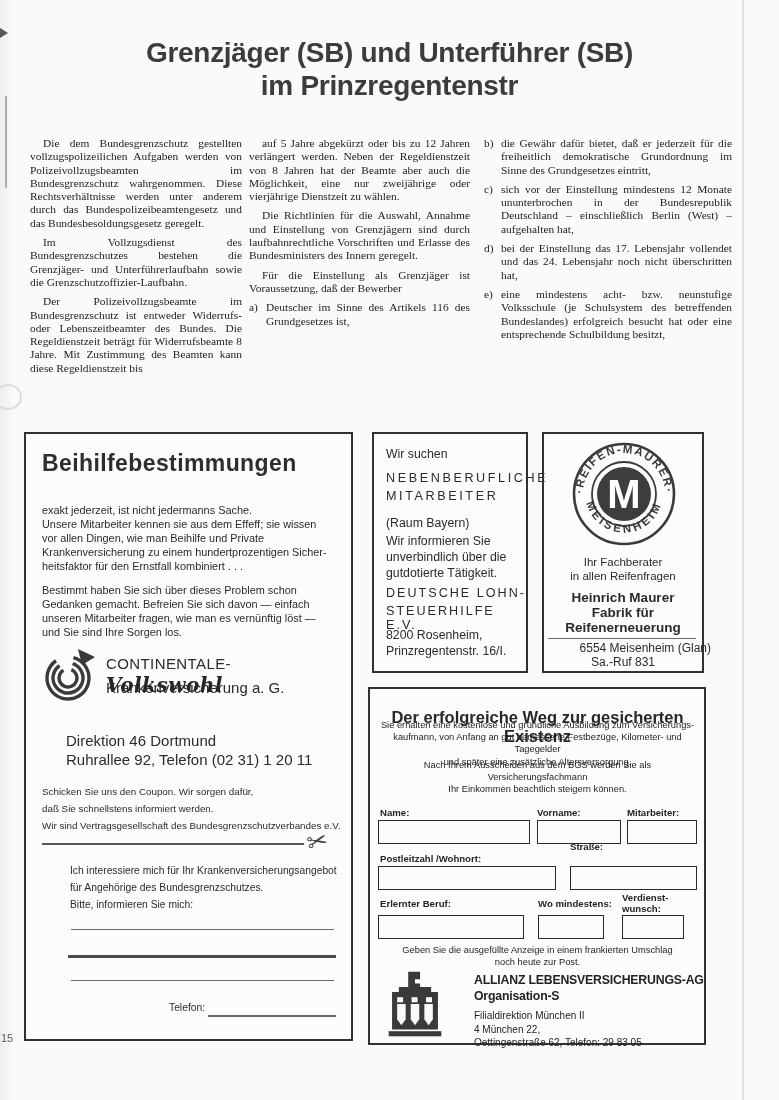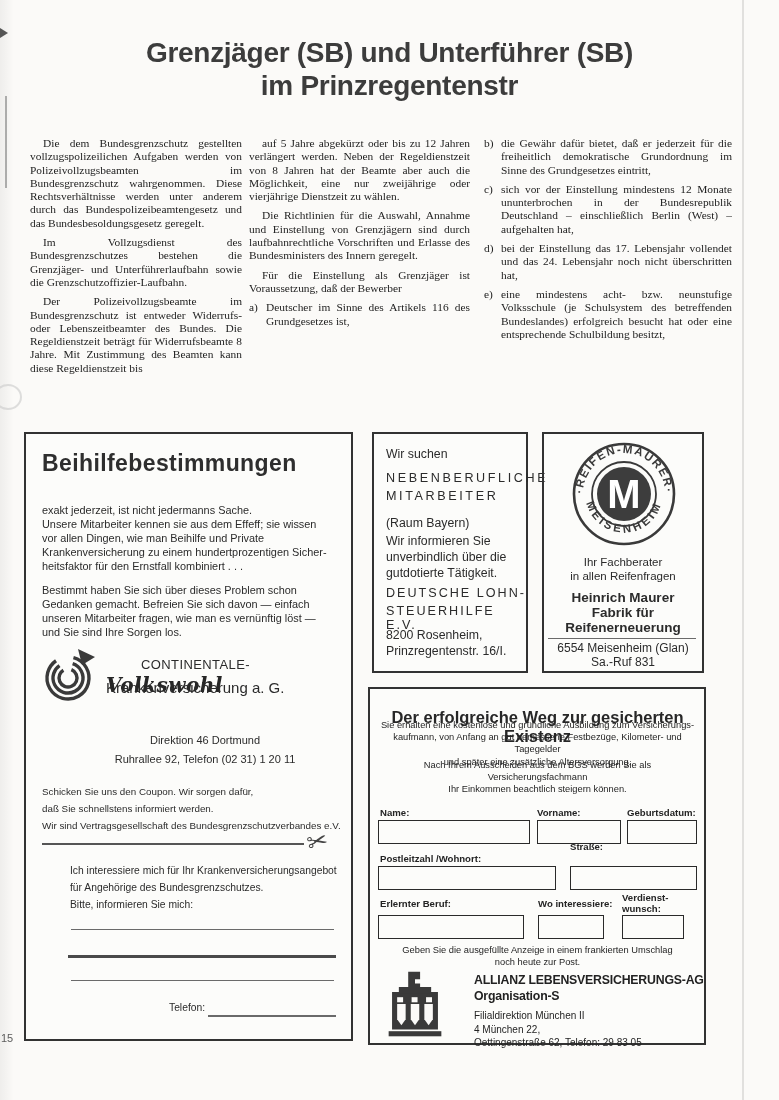--- a/index.html
+++ b/index.html
@@ -15,25 +15,25 @@
   .col{top:137px;font-family:"Liberation Serif",serif;font-size:11.4px;line-height:13.3px;
        text-align:justify;color:#222;}
   .col p{margin:0 0 6px 0;text-indent:13px;}
   .li{position:relative;padding-left:17px;margin:0 0 6px 0;}
   .li .mk{position:absolute;left:0;top:0;}
   
   .adbox{border:2px solid #323232;background:rgba(255,255,255,0.35);}
   
   .c-head{font-weight:bold;font-size:23px;letter-spacing:0.4px;color:#2e2e2e;}
   .c-body{font-size:10.9px;line-height:13.9px;color:#2b2b2b;}
-  .c-brand{font-size:13px;letter-spacing:0.4px;color:#2b2b2b;margin-left:35px;}
+  .c-brand{font-size:15px;letter-spacing:0.4px;color:#2b2b2b;}
   .c-script{font-family:"DejaVu Serif",serif;font-style:italic;font-weight:bold;
             font-size:20px;letter-spacing:0.5px;}
   .c-sub{font-size:15px;color:#2b2b2b;}
-  .c-addr{font-size:11px;line-height:19px;text-align:center;color:#2b2b2b;}
+  .c-addr{font-size:15px;line-height:19px;text-align:left;color:#2b2b2b;}
   .c-note{font-size:9.8px;line-height:17px;color:#2b2b2b;}
   .c-coupon{font-size:10.3px;line-height:17px;color:#2b2b2b;}
   .rule{border-top:1.5px solid #6a6a6a;height:0;}
   .rule.bold{border-top:3px solid #4a4a4a;}
   .rule.cut{border-top:2.5px solid #555;}
   
   .l-txt{font-size:12.3px;color:#2b2b2b;}
   .l-caps{font-size:12.6px;letter-spacing:2.6px;color:#2b2b2b;}
   .l-info{font-size:12.3px;line-height:15.8px;color:#2b2b2b;}
   
@@ -198,50 +198,50 @@
         <textPath href="#arcBot" startOffset="50%" text-anchor="middle">MEISENHEIM</textPath>
       </text>
       <text x="52" y="70" font-family="Liberation Sans, sans-serif" font-size="40" font-weight="bold" text-anchor="middle" fill="#ffffff">M</text>
     </svg>
     <div class="abs m-center m-tag" style="left:0;top:122px;">Ihr Fachberater</div>
     <div class="abs m-center m-tag" style="left:0;top:136px;">in allen Reifenfragen</div>
     <div class="abs m-center m-name" style="left:0;top:156px;">Heinrich Maurer</div>
     <div class="abs m-center m-name" style="left:0;top:171px;">Fabrik für</div>
     <div class="abs m-center m-name" style="left:0;top:186px;">Reifenerneuerung</div>
     <div class="abs rule" style="left:4px;top:204px;width:148px;border-top-width:1.2px;"></div>
-    <div class="abs m-center m-addr" style="left:0;top:207px;">6554 Meisenheim (Glan)</div>
+    <div class="abs m-center m-addr" style="left:9px;top:207px;text-align:right;">6554 Meisenheim (Glan)</div>
     <div class="abs m-center m-addr" style="left:0;top:221px;">Sa.-Ruf 831</div>
   </div>
 
   <div class="abs adbox" style="left:368px;top:687px;width:334px;height:354px;border-width:2.5px;">
     <div class="abs a-head" style="left:0;top:8px;">Der erfolgreiche Weg zur gesicherten Existenz</div>
     <div class="abs a-body" style="left:8px;top:30px;">
       <div>Sie erhalten eine kostenlose und gründliche Ausbildung zum Versicherungs-</div>
       <div>kaufmann, von Anfang an gut bemessene Festbezüge, Kilometer- und Tagegelder</div>
       <div>und später eine zusätzliche Altersversorgung.</div>
     </div>
     <div class="abs a-body" style="left:8px;top:70px;">
       <div>Nach Ihrem Ausscheiden aus dem BGS werden Sie als Versicherungsfachmann</div>
       <div>Ihr Einkommen beachtlich steigern können.</div>
     </div>
 
     <div class="abs a-lbl" style="left:10px;top:104px;top:118px;">Name:</div>
     <div class="abs a-lbl" style="left:167px;top:118px;">Vorname:</div>
-    <div class="abs a-lbl" style="left:257px;top:118px;">Geburtsdatum:</div>
+    <div class="abs a-lbl" style="left:257px;top:118px;">Mitarbeiter:</div>
     <div class="abs fbox" style="left:8px;top:131px;width:150px;height:22px;"></div>
     <div class="abs fbox" style="left:167px;top:131px;width:82px;height:22px;"></div>
     <div class="abs fbox" style="left:257px;top:131px;width:68px;height:22px;"></div>
 
     <div class="abs a-lbl" style="left:10px;top:164px;">Postleitzahl /Wohnort:</div>
     <div class="abs a-lbl" style="left:200px;top:152px;">Straße:</div>
     <div class="abs fbox" style="left:8px;top:177px;width:176px;height:22px;"></div>
     <div class="abs fbox" style="left:200px;top:177px;width:125px;height:22px;"></div>
 
     <div class="abs a-lbl" style="left:10px;top:209px;">Erlernter Beruf:</div>
-    <div class="abs a-lbl" style="left:168px;top:209px;">Wo interessiere:</div>
+    <div class="abs a-lbl" style="left:168px;top:209px;">Wo mindestens:</div>
     <div class="abs a-lbl" style="left:252px;top:204px;line-height:10.5px;">
       <div>Verdienst-</div>
       <div>wunsch:</div>
     </div>
     <div class="abs fbox" style="left:8px;top:226px;width:144px;height:22px;"></div>
     <div class="abs fbox" style="left:168px;top:226px;width:64px;height:22px;"></div>
     <div class="abs fbox" style="left:252px;top:226px;width:60px;height:22px;"></div>
 
     <div class="abs a-foot" style="left:0;top:256px;">
       <div>Geben Sie die ausgefüllte Anzeige in einem frankierten Umschlag</div>

